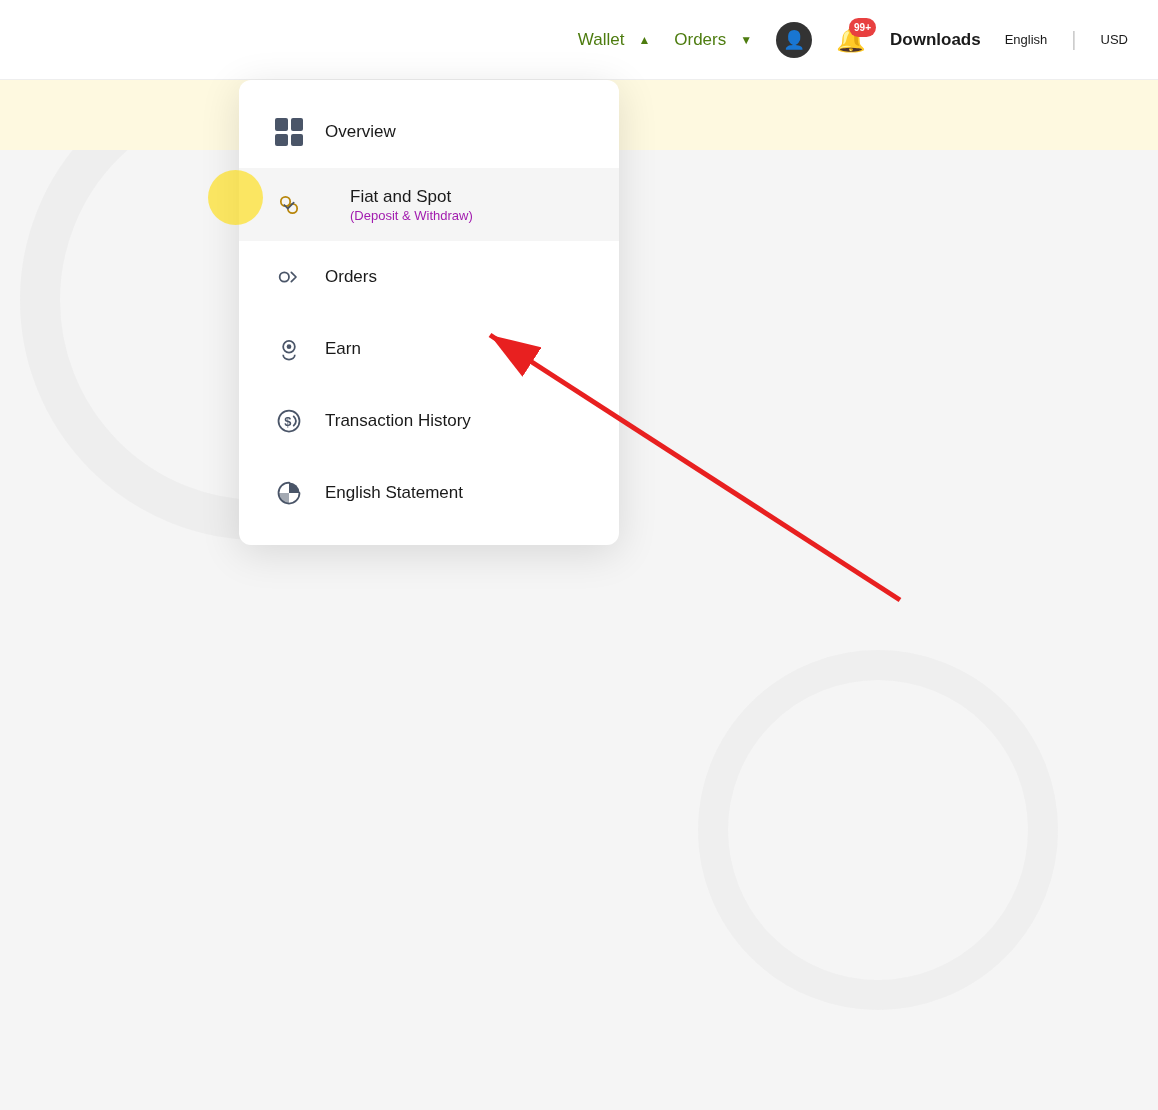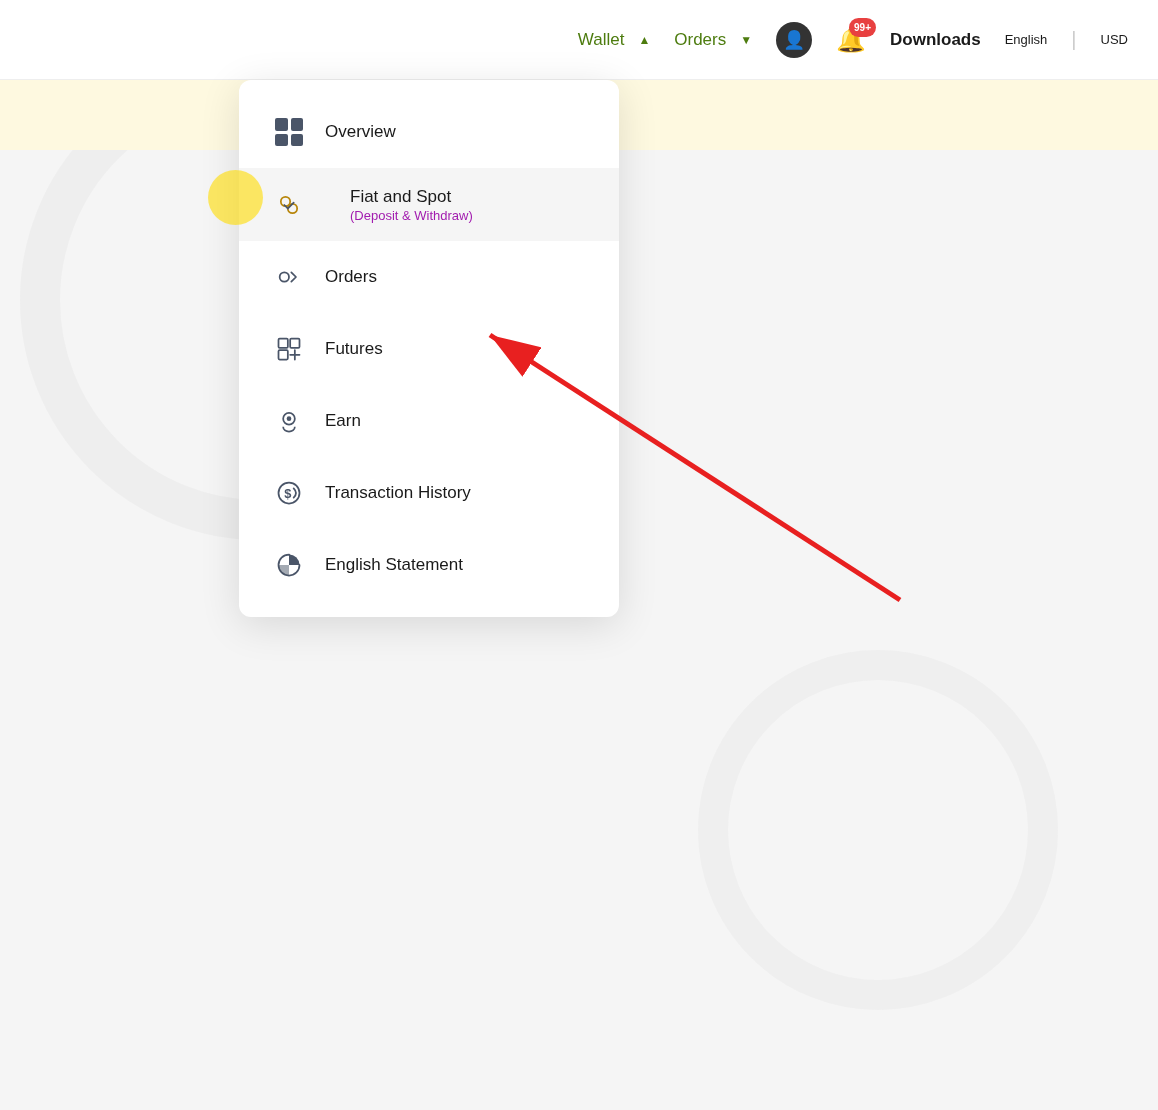--- a/index.html
+++ b/index.html
@@ -281,33 +281,20 @@
         <svg viewBox="0 0 24 24" xmlns="http://www.w3.org/2000/svg">
           <circle cx="8" cy="12" r="4" stroke="#4a5568" stroke-width="1.5" fill="none"></circle>
           <path d="M14 8l4 4-4 4" stroke="#4a5568" stroke-width="1.5" fill="none" stroke-linecap="round" stroke-linejoin="round"></path>
         </svg>
       </div>
       <div>
         <div class="menu-text-main">Orders</div>
       </div>
     </div>
 
-    <div class="menu-item">
-      <div class="menu-icon icon-futures">
-        <svg viewBox="0 0 24 24" xmlns="http://www.w3.org/2000/svg">
-          <rect x="3" y="3" width="8" height="8" rx="1" stroke="#4a5568" stroke-width="1.5" fill="none"></rect>
-          <rect x="13" y="3" width="8" height="8" rx="1" stroke="#4a5568" stroke-width="1.5" fill="none"></rect>
-          <rect x="3" y="13" width="8" height="8" rx="1" stroke="#4a5568" stroke-width="1.5" fill="none"></rect>
-          <path d="M13 17h8M17 13v8" stroke="#4a5568" stroke-width="1.5" stroke-linecap="round"></path>
-        </svg>
-      </div>
-      <div>
-        <div class="menu-text-main">Futures</div>
-      </div>
-    </div>
 
     <div class="menu-item">
       <div class="menu-icon icon-earn">
         <svg viewBox="0 0 24 24" xmlns="http://www.w3.org/2000/svg">
           <circle cx="12" cy="10" r="5" stroke="#4a5568" stroke-width="1.5" fill="none"></circle>
           <path d="M7 17c0 2.5 2.5 4 5 4s5-1.5 5-4" stroke="#4a5568" stroke-width="1.5" fill="none"></path>
           <circle cx="12" cy="10" r="2" fill="#4a5568"></circle>
         </svg>
       </div>
       <div>

